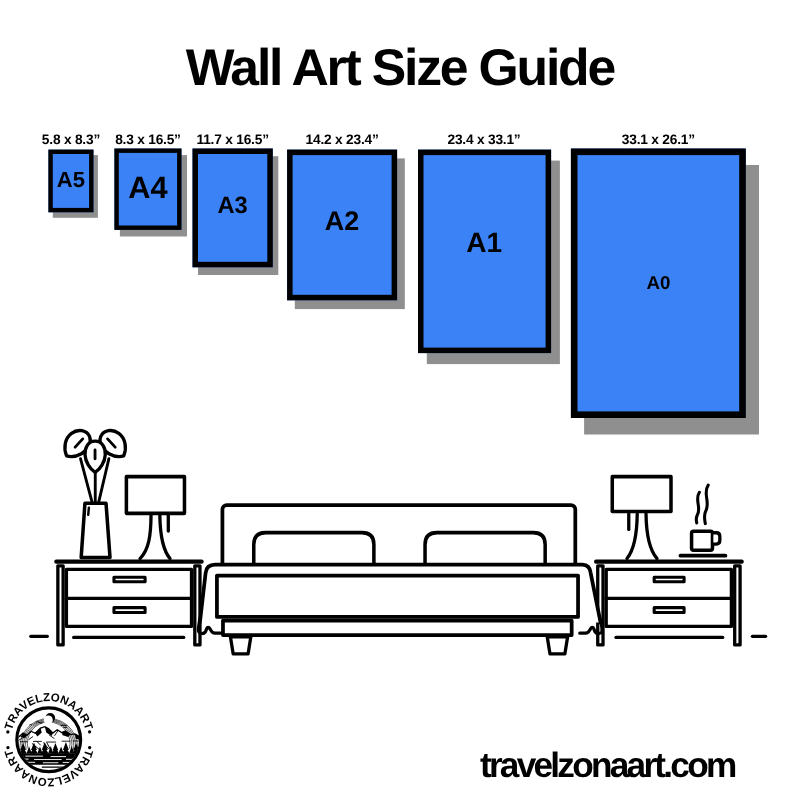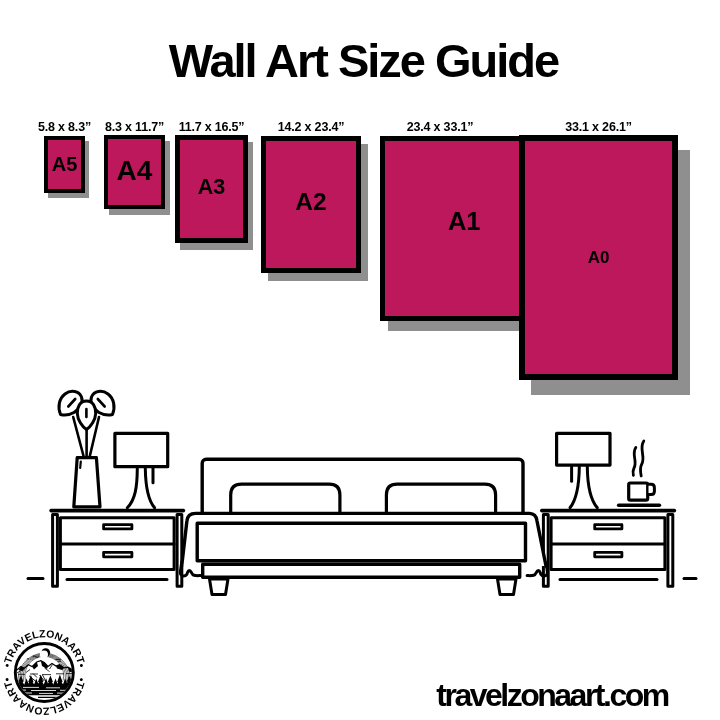--- a/index.html
+++ b/index.html
@@ -1,32 +1,32 @@
 <!DOCTYPE html>
 <html><head>
 <meta charset="utf-8">
 <style>
   html,body{margin:0;padding:0;}
   body{width:720px;height:720px;background:#fff;position:relative;overflow:hidden;
        font-family:"Liberation Sans", sans-serif;}
   .abs{position:absolute;}
-  .frame{position:absolute;background:#be185d;border:4px solid #000;
+  .frame{position:absolute;background:#3b82f6;border:4px solid #000;
          display:flex;align-items:center;justify-content:center;
          font-weight:bold;color:#000;}
   .lbl{position:absolute;width:160px;text-align:center;font-weight:bold;
        font-size:12.5px;letter-spacing:-0.2px;color:#000;}
 </style>
 </head>
 <body>
 
 <div class="abs" style="left:0;top:35px;width:727px;text-align:center;font-size:47px;font-weight:bold;letter-spacing:-2px;line-height:52px;">Wall Art Size Guide</div>
 
 <div class="lbl" style="left:-15.5px;top:119.5px;">5.8 x 8.3”</div>
 
-<div class="lbl" style="left:54.5px;top:119.5px;">8.3 x 11.7”</div>
+<div class="lbl" style="left:54.5px;top:119.5px;">8.3 x 16.5”</div>
 
 <div class="lbl" style="left:131.5px;top:119.5px;">11.7 x 16.5”</div>
 
 <div class="lbl" style="left:231px;top:119.5px;">14.2 x 23.4”</div>
 
 <div class="lbl" style="left:360px;top:119.5px;">23.4 x 33.1”</div>
 
 <div class="lbl" style="left:518.5px;top:119.5px;">33.1 x 26.1”</div>
 
 <div class="frame" style="left:44px;top:135.5px;width:33px;height:49px;font-size:20px;box-shadow:4px 5px 0 0 #8f8f8f;">A5</div>
@@ -36,21 +36,21 @@
   </div>
 
 <div class="frame" style="left:175px;top:135px;width:63px;height:98px;border-width:5px;font-size:21.5px;box-shadow:5px 7px 0 0 #8f8f8f;">
     <span style="margin-top:-3px;text-align:center;">A3</span>
   </div>
 
 <div class="frame" style="left:261px;top:136px;width:90px;height:127px;border-width:5px;font-size:24.5px;box-shadow:7px 8px 0 0 #8f8f8f;">
     <span style="margin-top:-5px;">A2</span>
   </div>
 
-<div class="frame" style="left:380px;top:136px;width:110.5px;height:174.5px;border-width:5px;font-size:25.5px;box-shadow:8px 10px 0 0 #8f8f8f;padding-left:24px;">
+<div class="frame" style="left:380px;top:136px;width:110.5px;height:174.5px;border-width:5px;font-size:25.5px;box-shadow:8px 10px 0 0 #8f8f8f;">
     <span style="margin-top:-14px;">A1</span>
   </div>
 
 <div class="frame" style="left:519px;top:135px;width:147px;height:233px;border-width:6px;font-size:17px;box-shadow:12px 15px 0 0 #8f8f8f;">
     <span style="margin-top:1px;">A0</span>
   </div>
 
 <svg class="abs" style="left:0;top:0;" width="720" height="720" viewBox="0 0 720 720" fill="none" stroke="#000" stroke-linejoin="round" stroke-linecap="round">
 
   <path d="M28,578.5 H43" stroke-width="3"></path>

